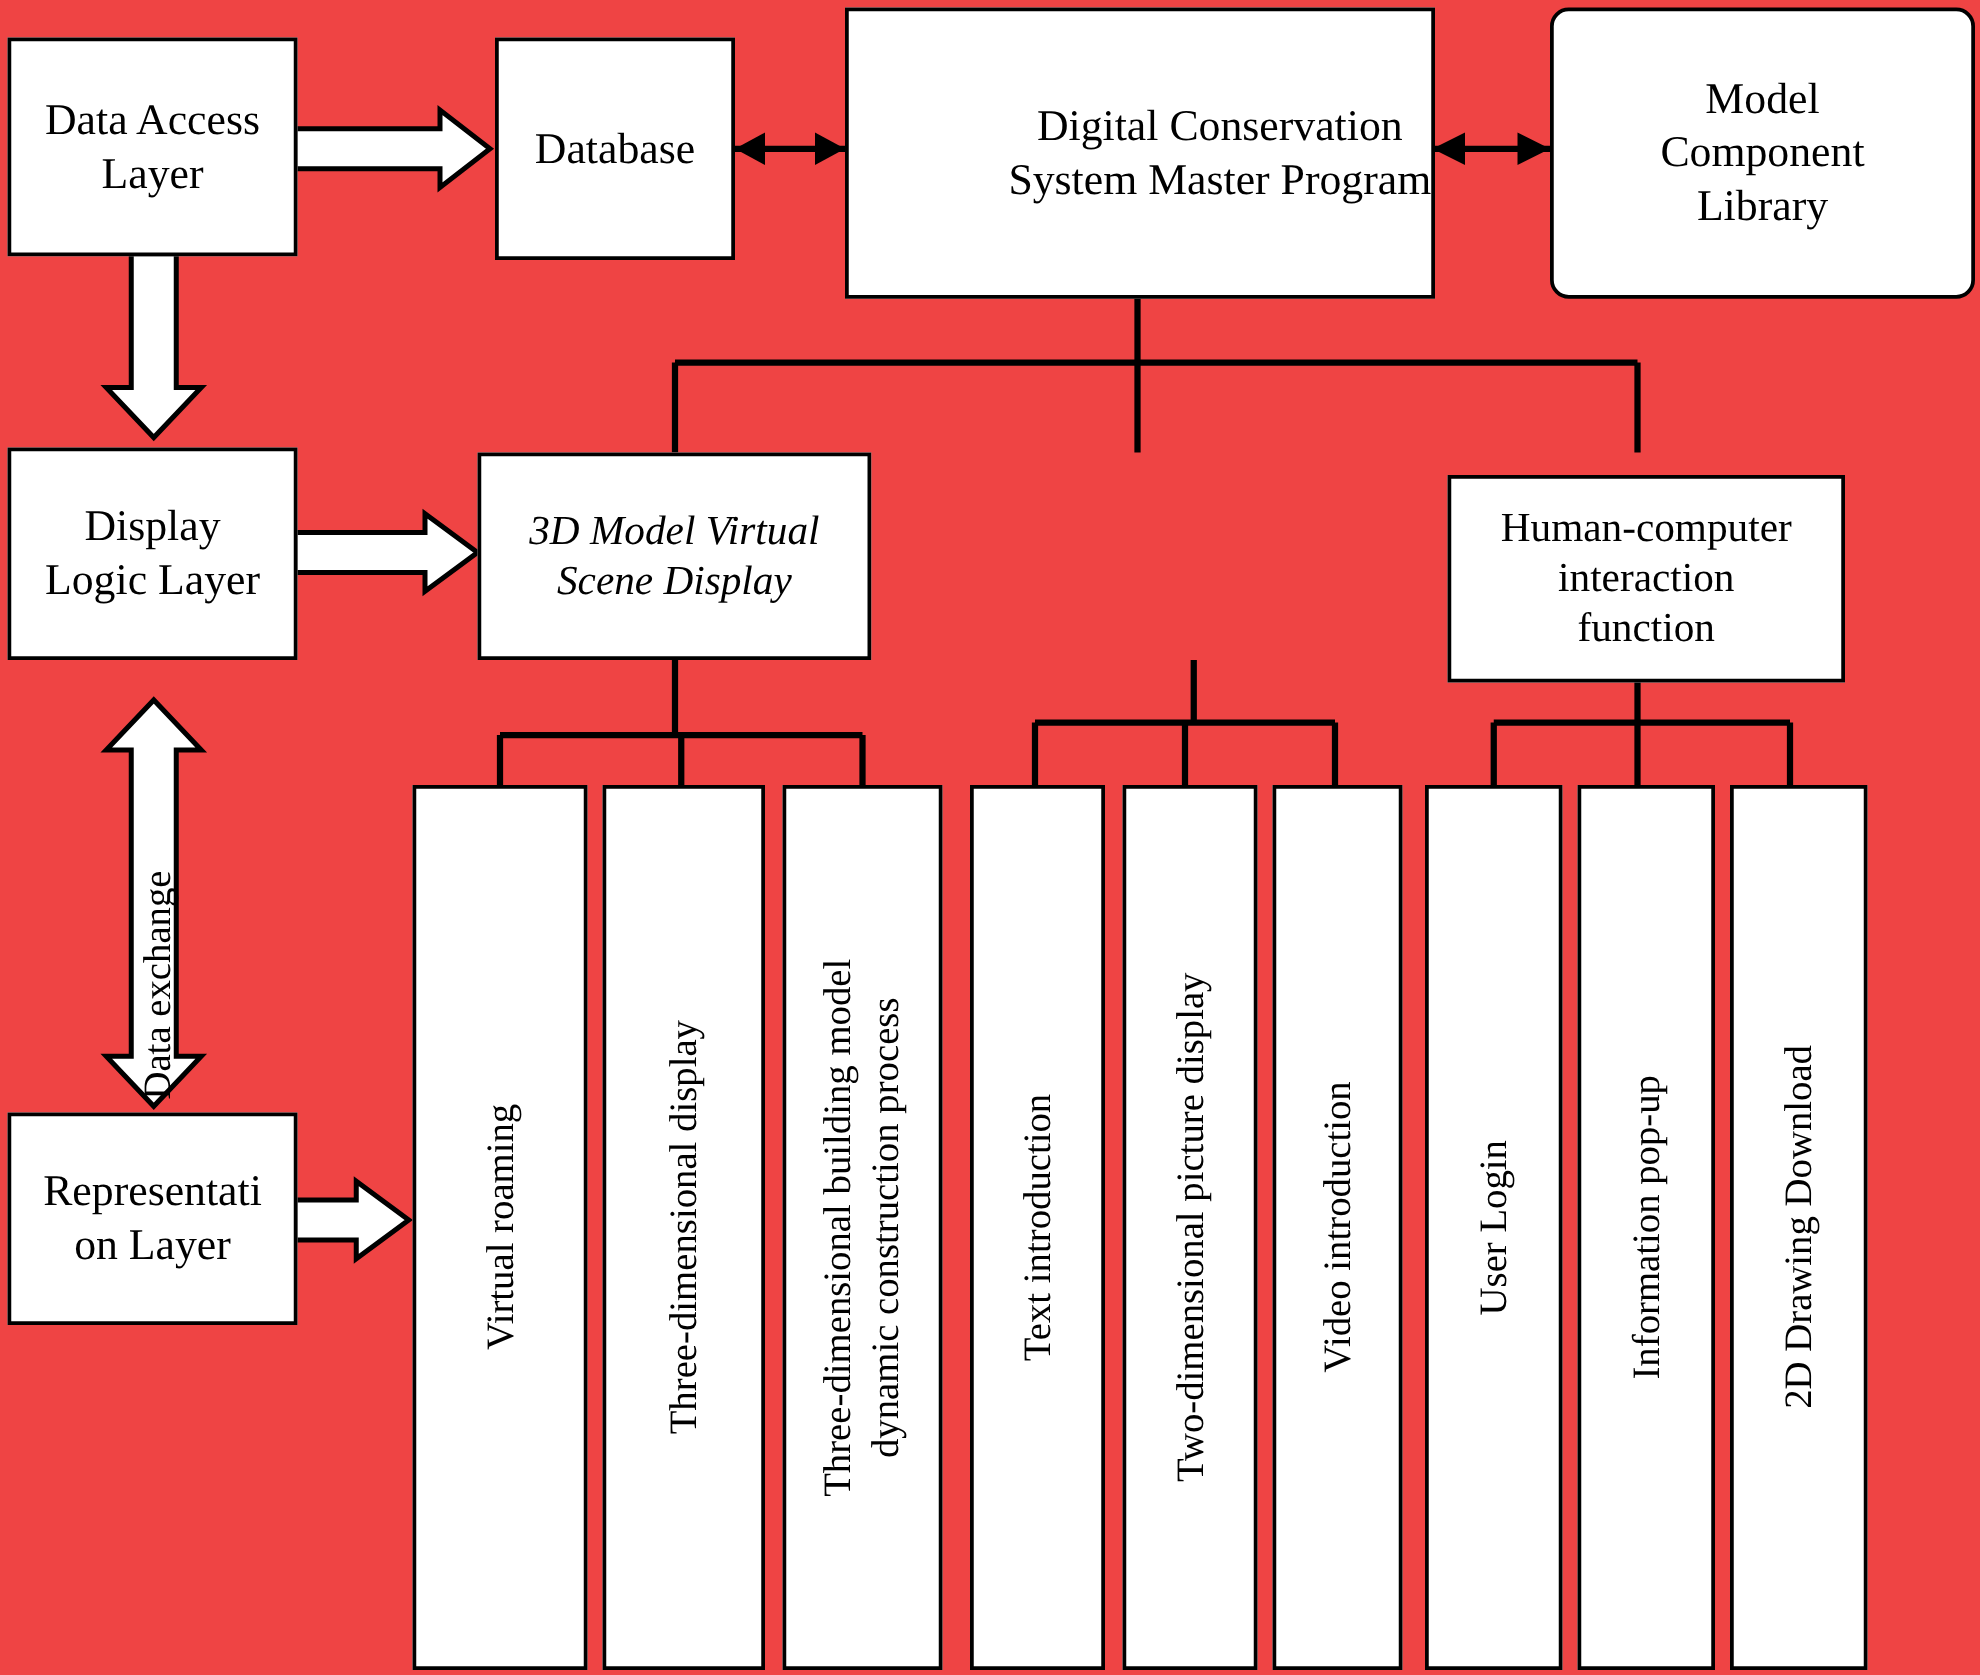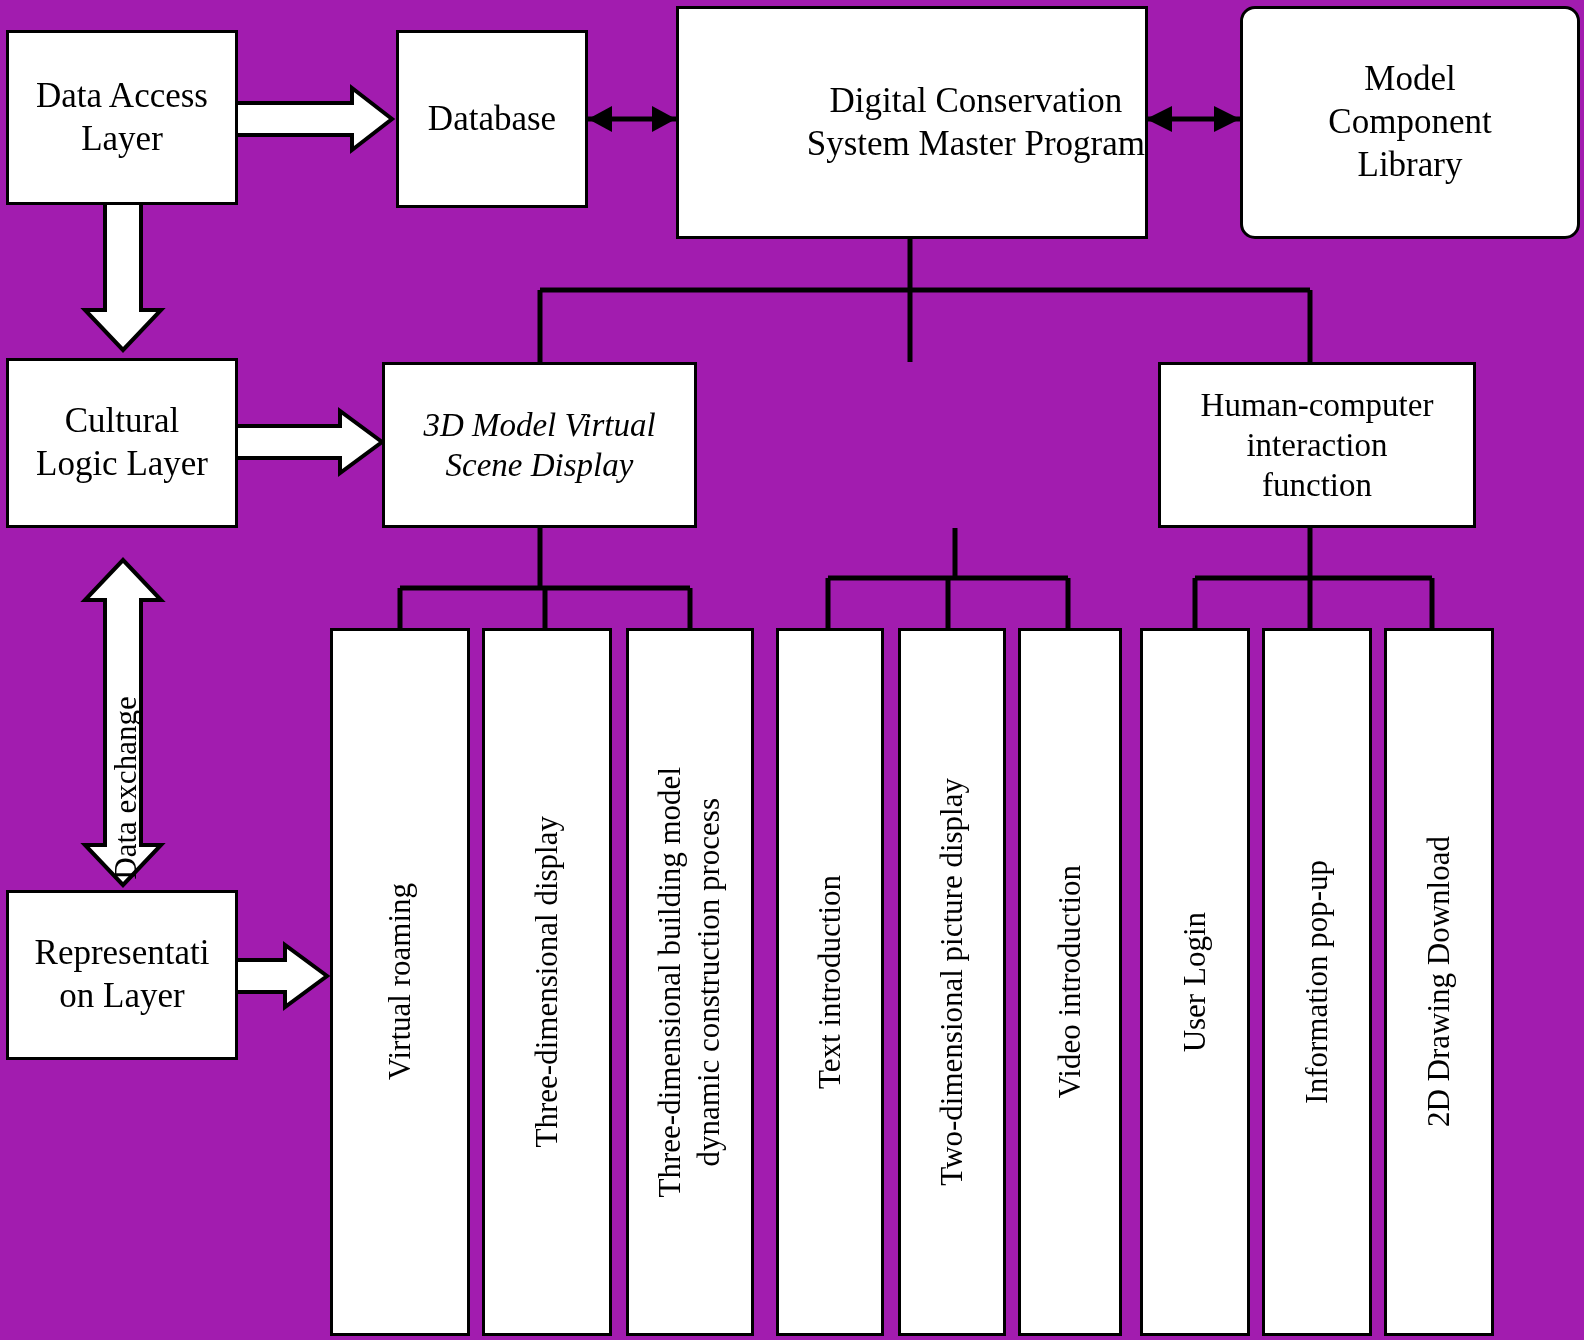--- a/index.html
+++ b/index.html
@@ -4,21 +4,21 @@
 <style>
   html, body {
     margin: 0;
     padding: 0;
     background: #ffffff;
   }
   #canvas {
     position: relative;
     width: 1584px;
     height: 1340px;
-    background: #a21caf;
+    background: #ef4444;
     font-family: "Liberation Serif", serif;
     overflow: hidden;
   }
   .box {
     position: absolute;
     box-sizing: border-box;
     border: 3px solid #000000;
     background: #ffffff;
     display: flex;
     align-items: center;
@@ -143,31 +143,31 @@
 System Master Program</span>
   </div>
 
   <div class="box top-level" style="left:1240px; top:6px; width:340px; height:233px;border-radius:15px;">
     <span style="white-space:pre-line">Model
 Component
 Library</span>
   </div>
 
   <div class="box top-level" style="left:6px; top:358px; width:232px; height:170px;">
-    <span style="white-space:pre-line">Cultural
+    <span style="white-space:pre-line">Display
 Logic Layer</span>
   </div>
 
   <div class="box mid-level" style="left:382px; top:362px; width:315px; height:166px;font-style:italic;">
     <span style="white-space:pre-line">3D Model Virtual
 Scene Display</span>
   </div>
 
 
-  <div class="box mid-level" style="left:1158px; top:362px; width:318px; height:166px;">
+  <div class="box mid-level" style="left:1158px; top:380px; width:318px; height:166px;">
     <span style="white-space:pre-line">Human-computer
 interaction
 function</span>
   </div>
 
   <div class="box top-level" style="left:6px; top:890px; width:232px; height:170px;">
     <span style="white-space:pre-line">Representati
 on Layer</span>
   </div>
 

